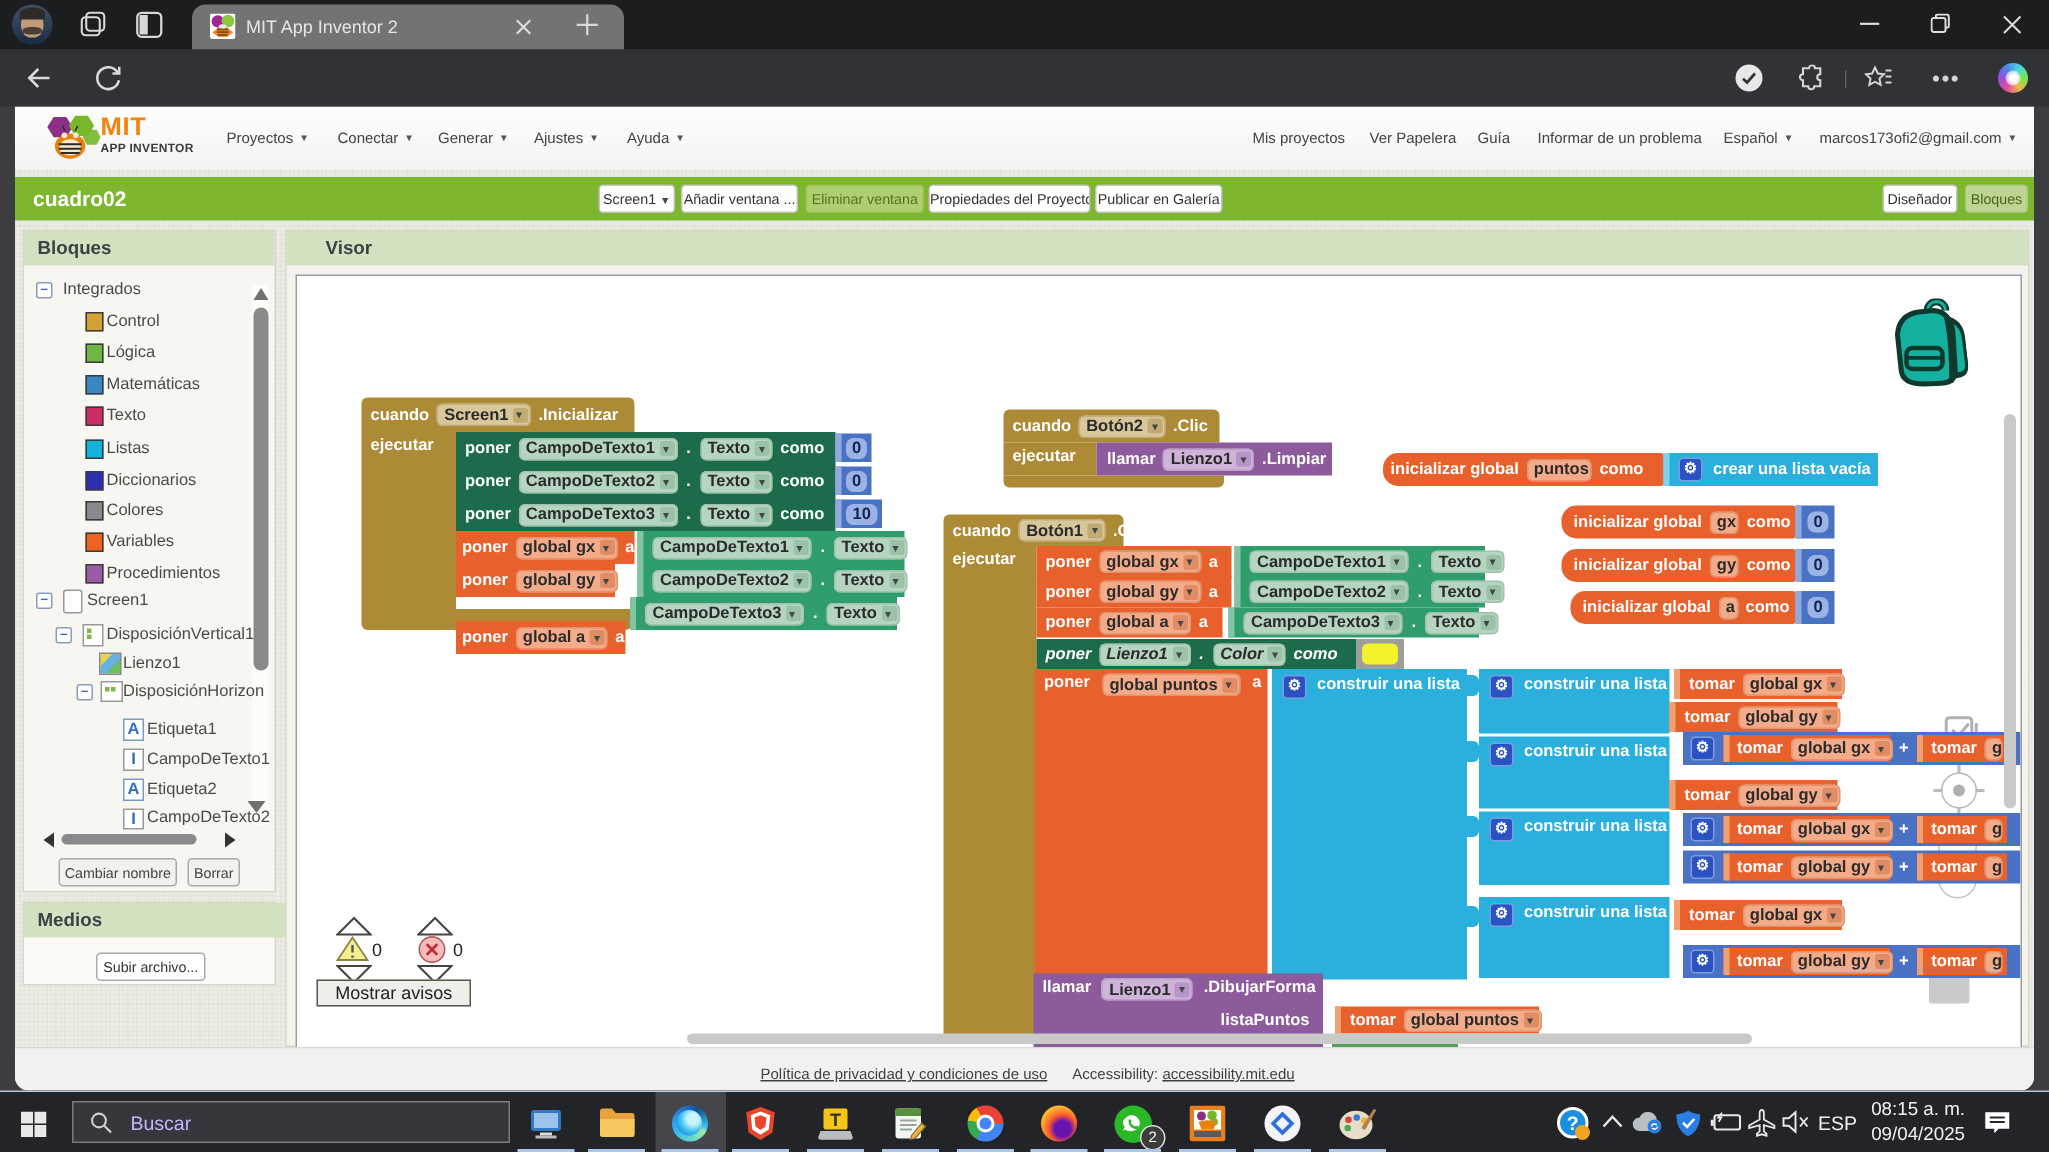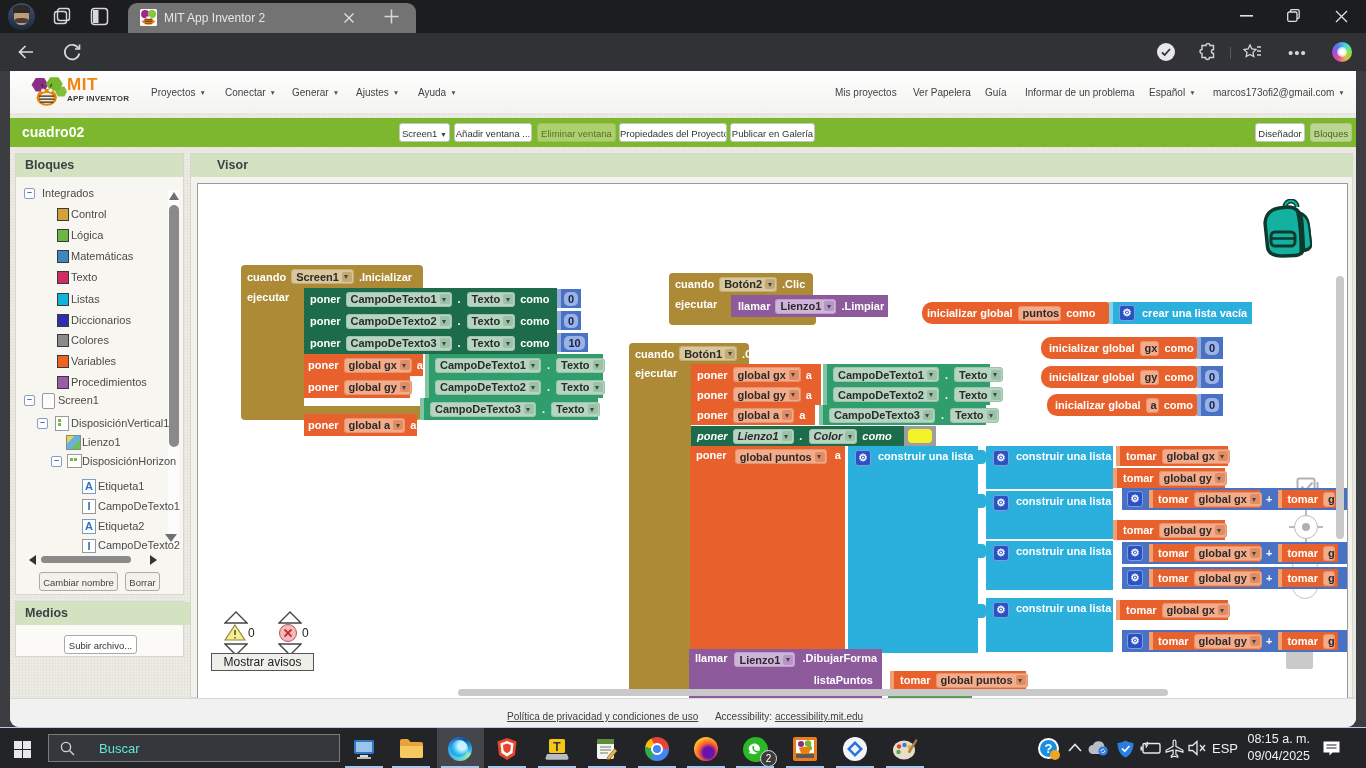--- a/index.html
+++ b/index.html
@@ -406,21 +406,21 @@
         <rect x="0" y="0" width="8" height="8" fill="#e8e8e8"></rect>
         <rect x="9" y="0" width="8" height="8" fill="#e8e8e8"></rect>
         <rect x="0" y="9" width="8" height="8" fill="#e8e8e8"></rect>
         <rect x="9" y="9" width="8" height="8" fill="#e8e8e8"></rect>
       </svg>
   <div class="abs" style="left:48px;top:6px;width:292px;height:28px;background:#36373c;border:1px solid #7a7a7a;box-sizing:border-box;"></div>
   <svg class="abs" style="left:60px;top:13px" width="15" height="15" viewBox="0 0 15 15">
         <circle cx="6" cy="6" r="4.6" fill="none" stroke="#d0d0d0" stroke-width="1.4"></circle>
         <path d="M9.5 9.5 L14 14" stroke="#d0d0d0" stroke-width="1.4"></path>
       </svg>
-  <div class="abs" style="left:87px;top:13px;font-size:13px;color:#5eead4;margin-left:12px;">Buscar</div>
+  <div class="abs" style="left:87px;top:13px;font-size:13px;color:#c4b5fd;">Buscar</div>
 
   <svg class="abs" style="left:352px;top:9px" width="24" height="24" viewBox="0 0 24 24">
         <rect x="2" y="3" width="20" height="14" rx="2" fill="#3178c6"></rect>
         <rect x="4" y="5" width="16" height="10" fill="#9cc3ea"></rect>
         <rect x="8" y="18" width="8" height="2" fill="#ddd"></rect>
         <rect x="5" y="20" width="14" height="2" fill="#bbb"></rect>
       </svg>
   <svg class="abs" style="left:399px;top:9px" width="25" height="24" viewBox="0 0 25 24">
         <path d="M1 4 a2 2 0 0 1 2 -2 h6 l2.5 3 H22 a2 2 0 0 1 2 2 v12 a2 2 0 0 1 -2 2 H3 a2 2 0 0 1 -2 -2 z" fill="#e8a33d"></path>
         <path d="M1 9 h23 v10 a2 2 0 0 1 -2 2 H3 a2 2 0 0 1 -2 -2 z" fill="#f6c85f"></path>

